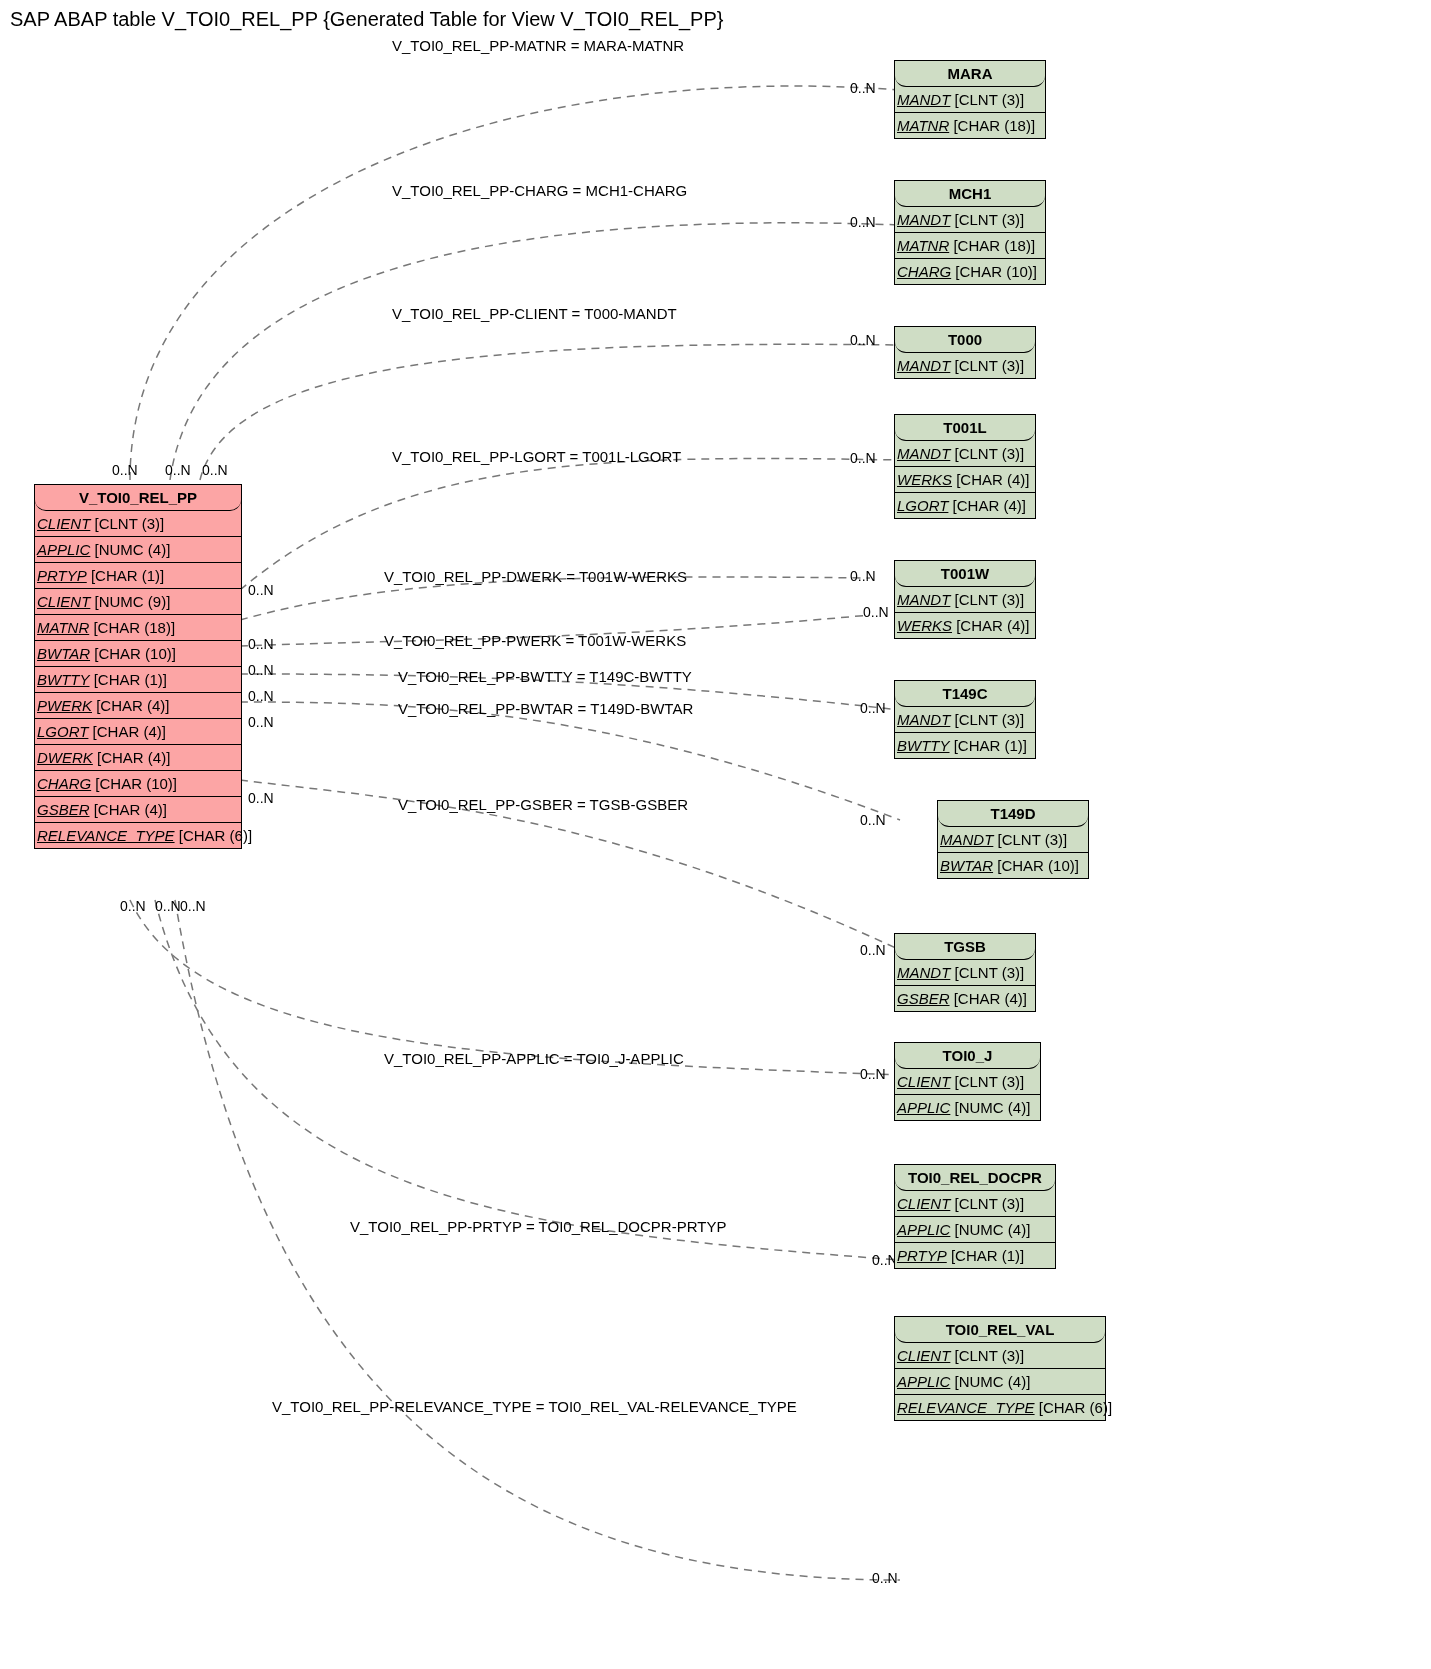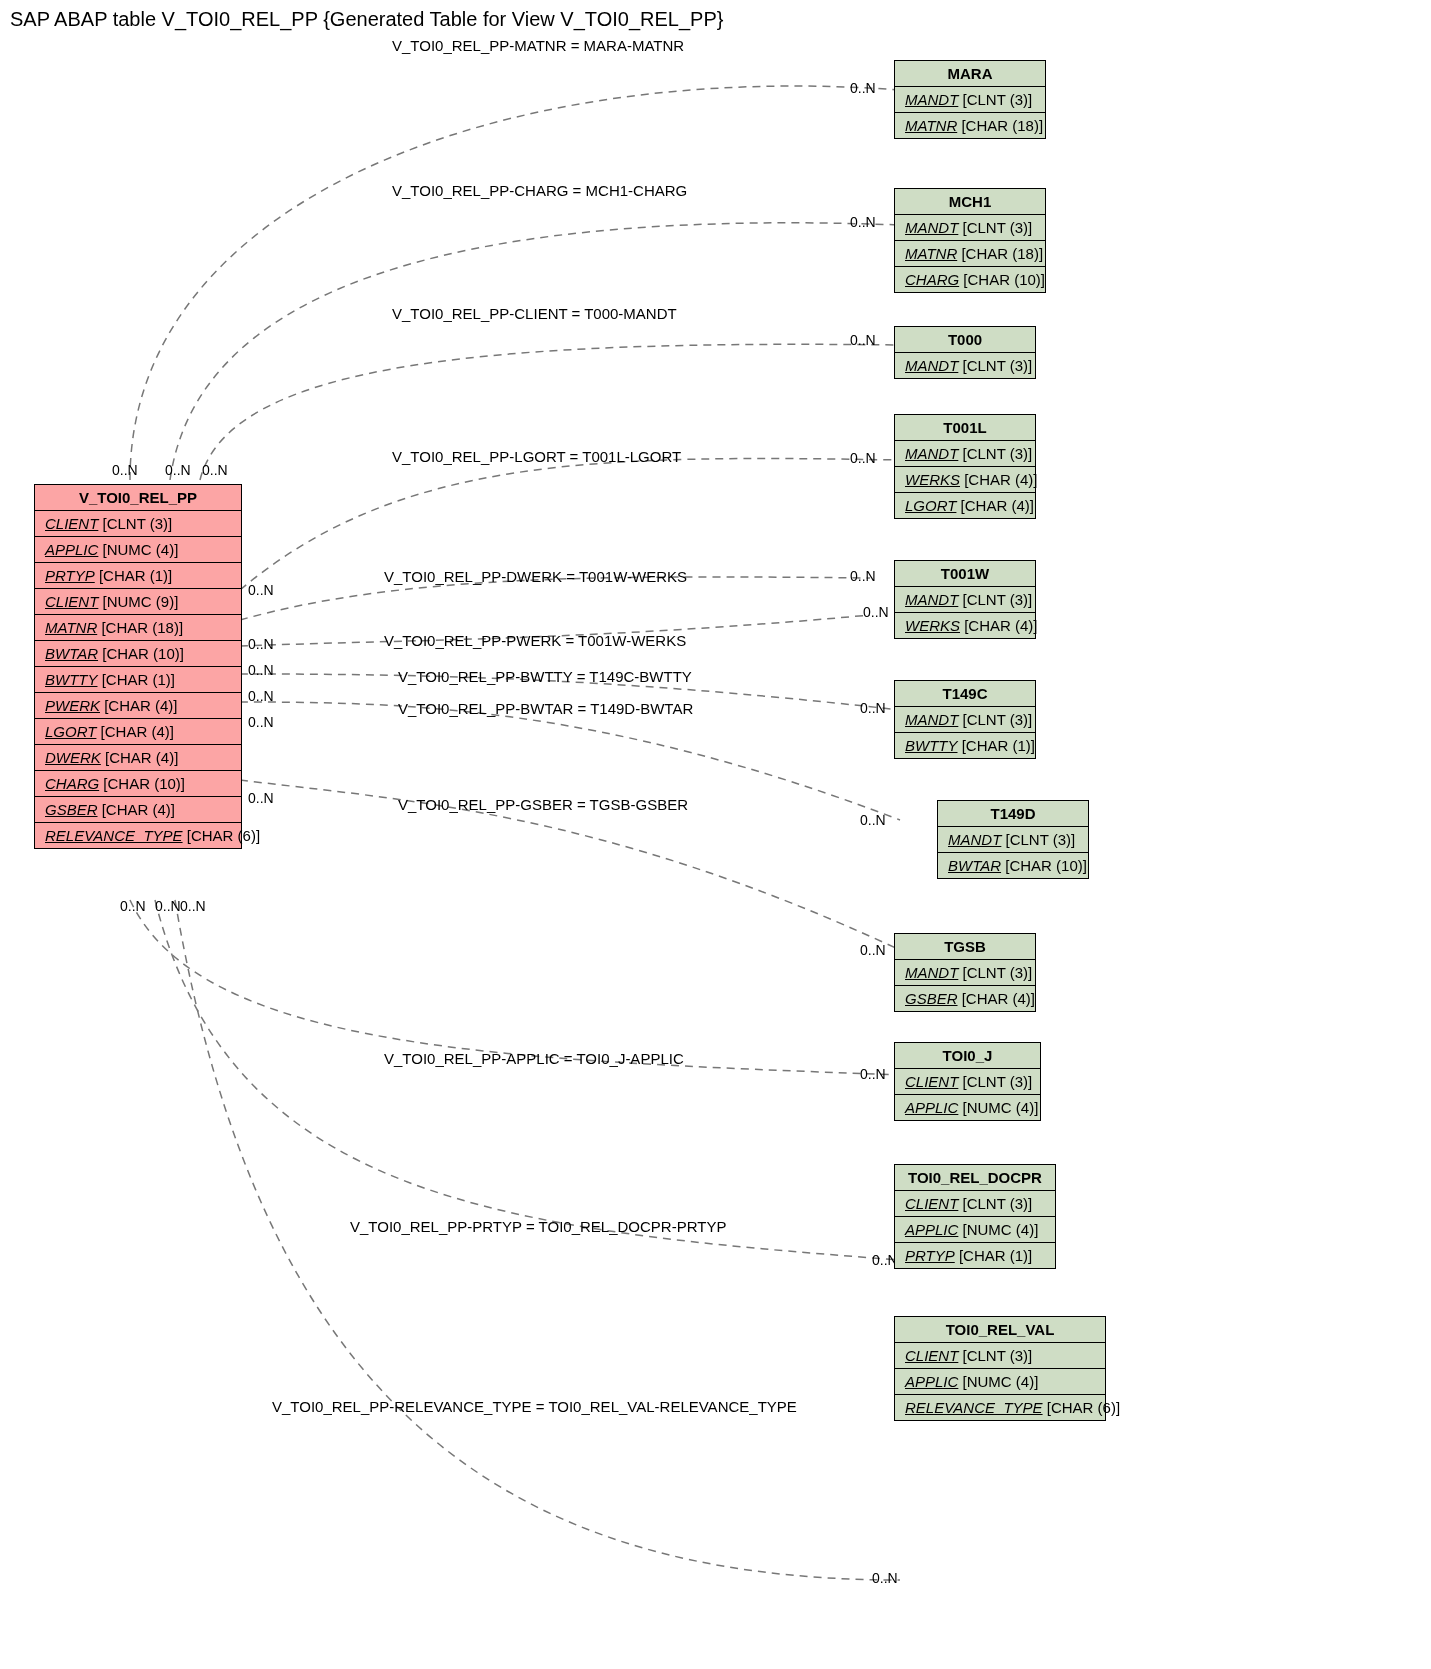--- a/index.html
+++ b/index.html
@@ -26,23 +26,24 @@
   }
   .entity.main {
     background: #fca5a5;
   }
   .entity .hdr {
     text-align: center;
     font-weight: bold;
     padding: 4px 10px;
     border-bottom: 1px solid #000;
     white-space: nowrap;
+    border-radius: 11px;
   }
   .entity .row {
-    padding: 4px 10px;
+    padding: 4px 2px;
     border-bottom: 1px solid #000;
     white-space: nowrap;
   }
   .entity .row:last-child {
     border-bottom: none;
   }
   .fld {
     font-style: italic;
     text-decoration: underline;
   }
@@ -149,21 +150,21 @@
 <div class="card" style="left:860px; top:1066px;">0..N</div>
 <div class="card" style="left:872px; top:1252px;">0..N</div>
 <div class="card" style="left:872px; top:1570px;">0..N</div>
 
 <div class="entity" style="left:894px; top:60px; width:150px;">
   <div class="hdr">MARA</div>
   <div class="row"><span class="fld">MANDT</span> <span>[CLNT (3)]</span></div>
   <div class="row"><span class="fld">MATNR</span> <span>[CHAR (18)]</span></div>
 </div>
 
-<div class="entity" style="left:894px; top:180px; width:150px;margin-top:8px;">
+<div class="entity" style="left:894px; top:180px; width:150px;">
   <div class="hdr">MCH1</div>
   <div class="row"><span class="fld">MANDT</span> <span>[CLNT (3)]</span></div>
   <div class="row"><span class="fld">MATNR</span> <span>[CHAR (18)]</span></div>
   <div class="row"><span class="fld">CHARG</span> <span>[CHAR (10)]</span></div>
 </div>
 
 <div class="entity" style="left:894px; top:326px; width:140px;">
   <div class="hdr">T000</div>
   <div class="row"><span class="fld">MANDT</span> <span>[CLNT (3)]</span></div>
 </div>

